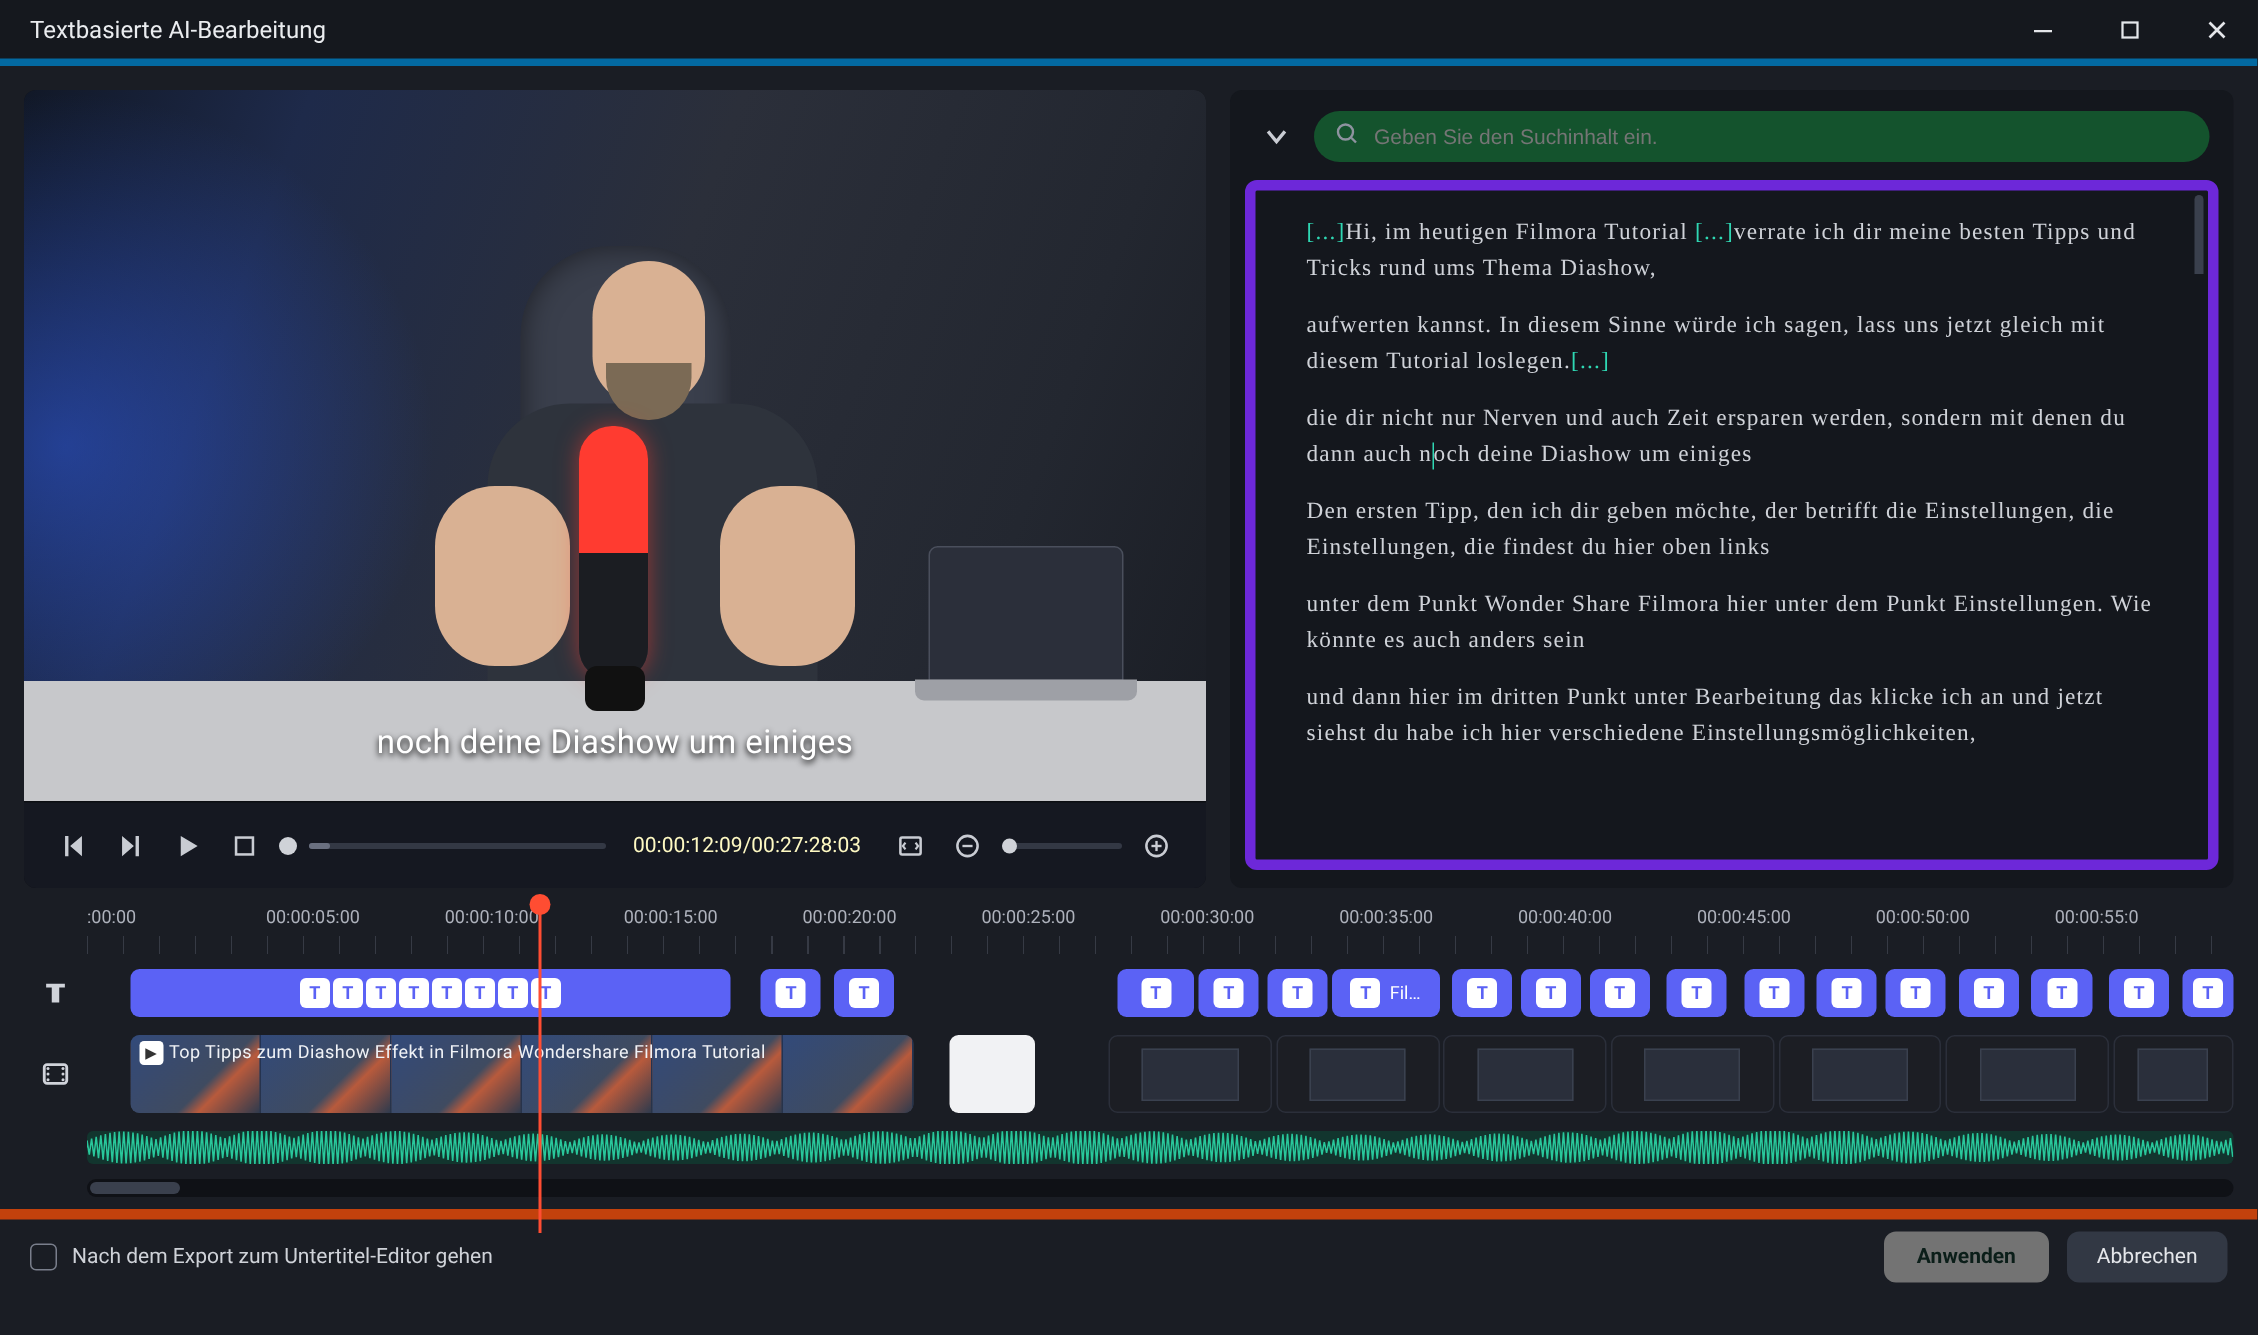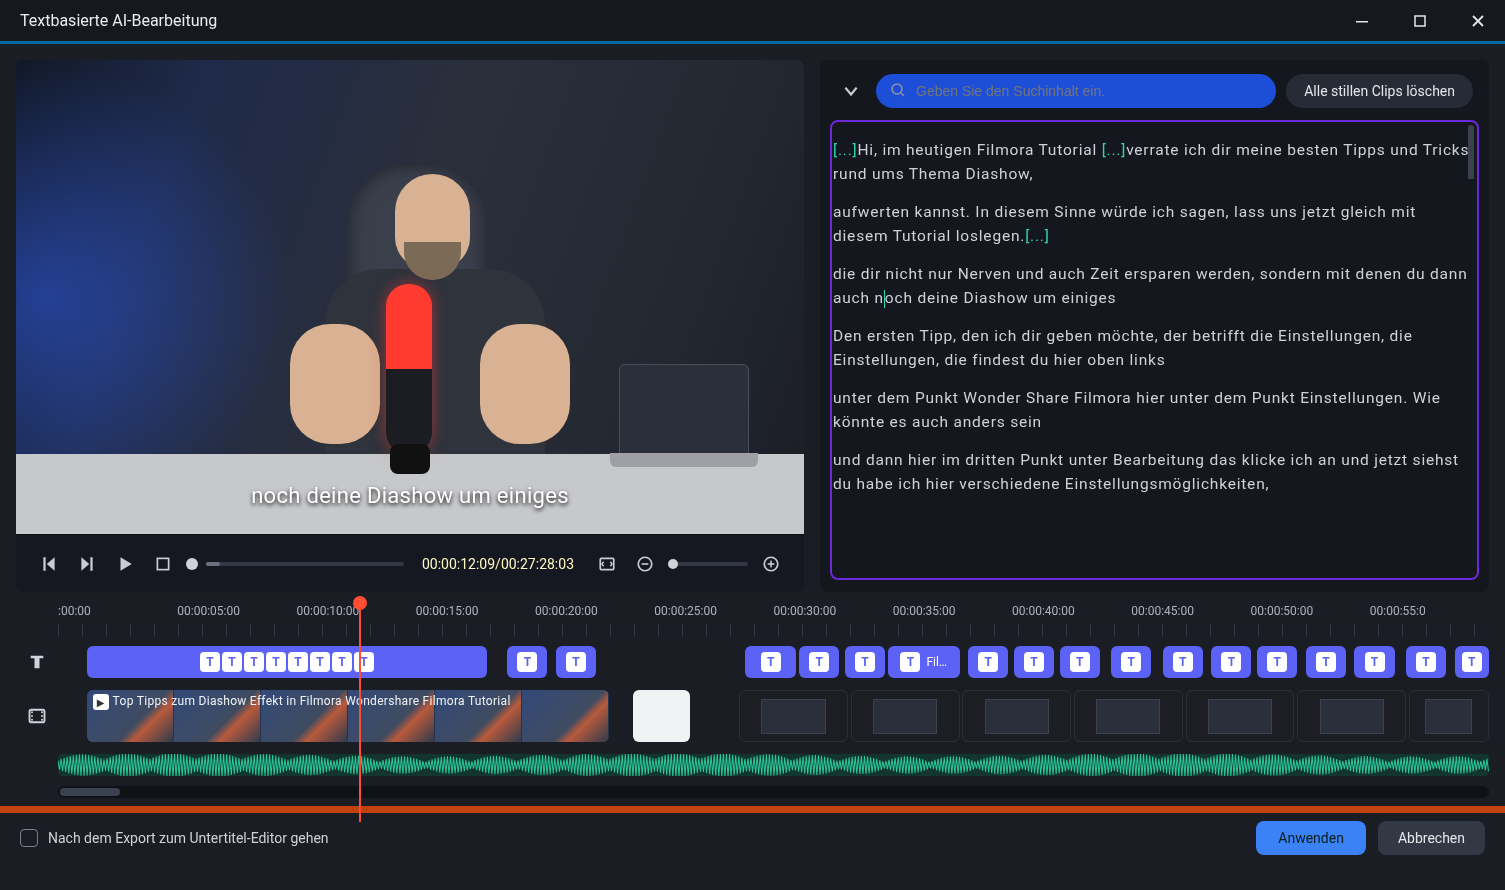--- a/index.html
+++ b/index.html
@@ -11,21 +11,21 @@
     overflow: hidden;
     font-size: 14px;
   }
 
   
   .titlebar {
     height: 44px;
     display: flex; align-items: center;
     padding: 0 12px 0 20px;
     background: #15181e;
-    border-bottom: 3px solid #0369a1;
+    border-bottom: 5px solid #0369a1;
   }
   .titlebar .title { font-size: 16px; color: #eaecef; }
   .winbtns { margin-left: auto; display: flex; gap: 28px; align-items: center; }
   .winbtn { width: 30px; height: 30px; display:flex; align-items:center; justify-content:center; cursor:pointer; }
 
   
   .main-area {
     display: flex;
     height: 556px;
     padding: 16px 16px 8px 16px;
@@ -99,36 +99,37 @@
   .transcript-panel {
     flex:1;
     background:#14171d;
     border-radius:8px;
     display:flex; flex-direction:column;
     padding: 10px 10px 12px 10px;
   }
   .transcript-top { display:flex; align-items:center; gap:10px; padding: 4px 6px 12px 6px;}
   .chev { cursor:pointer; color:#c9ccd3; width:30px; display:flex; justify-content:center;}
   .searchbox {
-    flex:1; height:34px; background:#1d4ed8; border-radius:17px;
+    flex:1; height:34px; background:#14532d; border-radius:17px;
     display:flex; align-items:center; padding:0 14px; gap:10px; color:#8e939f;
   }
   .searchbox input { flex:1; background:transparent; border:none; outline:none; color:#e4e6ea; font-size:14px;}
   .del-silent {
     height:34px; padding:0 18px; background:#262b36; border-radius:17px; color:#e4e6ea;
     display:flex; align-items:center; cursor:pointer; font-size:14px;
   }
   .transcript-box {
     flex:1; overflow:hidden;
-    border:2px solid #6d28d9; border-radius:8px;
-    padding: 16px 1px;
+    border:7px solid #6d28d9; border-radius:8px;
+    padding: 16px 34px;
     position:relative;
     font-size:15.5px; line-height:1.55;
     color:#cfd2d8;
     letter-spacing: 0.8px;
+    font-family: Liberation Serif, serif;
   }
   .transcript-box::after{ content:""; position:absolute; right:3px; top:3px; bottom:3px; width:6px;
     background: linear-gradient(180deg,#3a404d 0 12%, transparent 12%); border-radius:3px;}
   .para { margin-bottom: 14px; }
   .pause { color:#2fd7b3; }
   .cursor-caret { display:inline-block; width:1px; height:18px; background:#2fd7b3; vertical-align:middle; animation:blink 1s steps(1) infinite;}
   @keyframes blink { 50% {opacity:0;} }
 
   
   .timeline-area {
@@ -185,22 +186,22 @@
   .footer {
     height: 56px;
     padding: 0 20px;
     display:flex; align-items:center;
     border-top: 7px solid #c2410c;
   }
   .chk { width:18px; height:18px; border:1.5px solid #7a7f8c; border-radius:4px; margin-right:10px; cursor:pointer;}
   .footer .lab { color:#cfd2d8; font-size:14px; }
   .footer .spacer { flex:1; }
   .btn-primary {
-    height:34px; padding:0 22px; border-radius:8px; background:#3b82f6; color:#0b1e19;
-    font-size:14px; display:flex; align-items:center; cursor:pointer; font-weight:400;
+    height:34px; padding:0 22px; border-radius:8px; background:#737373; color:#0b1e19;
+    font-size:14px; display:flex; align-items:center; cursor:pointer; font-weight:700;
   }
   .btn-secondary {
     height:34px; padding:0 20px; border-radius:8px; background:#323844; color:#e4e6ea;
     font-size:14px; display:flex; align-items:center; cursor:pointer; margin-left:12px;
   }
 
   svg { pointer-events:none; }
 </style>
 </head>
 <body>
@@ -303,21 +304,20 @@
       </div>
       <div class="searchbox">
         <span>
           <svg width="16" height="16" viewBox="0 0 16 16">
               <circle cx="7" cy="7" r="5" fill="none" stroke="#8e939f" stroke-width="1.6"></circle>
               <path d="M11 11l3 3" stroke="#8e939f" stroke-width="1.6"></path>
             </svg>
         </span>
         <input type="text" placeholder="Geben Sie den Suchinhalt ein." style="">
       </div>
-      <div class="del-silent">Alle stillen Clips löschen</div>
     </div>
 
     <div class="transcript-box" id="tbox">
 
     <div class="para"><span class="pause">[...]</span>Hi, im heutigen Filmora Tutorial <span class="pause">[...]</span>verrate ich dir meine besten Tipps und Tricks rund ums Thema Diashow,</div>
         <div class="para"> aufwerten kannst. In diesem Sinne würde ich sagen, lass uns jetzt gleich mit diesem Tutorial loslegen.<span class="pause">[...]</span></div>
         <div class="para"> die dir nicht nur Nerven und auch Zeit ersparen werden, sondern mit denen du dann auch n<span class="cursor-caret"></span>och deine Diashow um einiges</div>
         <div class="para">Den ersten Tipp, den ich dir geben möchte, der betrifft die Einstellungen, die Einstellungen, die findest du hier oben links</div>
         <div class="para"> unter dem Punkt Wonder Share Filmora hier unter dem Punkt Einstellungen. Wie könnte es auch anders sein</div>
         <div class="para"> und dann hier im dritten Punkt unter Bearbeitung das klicke ich an und jetzt siehst du habe ich hier verschiedene Einstellungsmöglichkeiten,</div>

